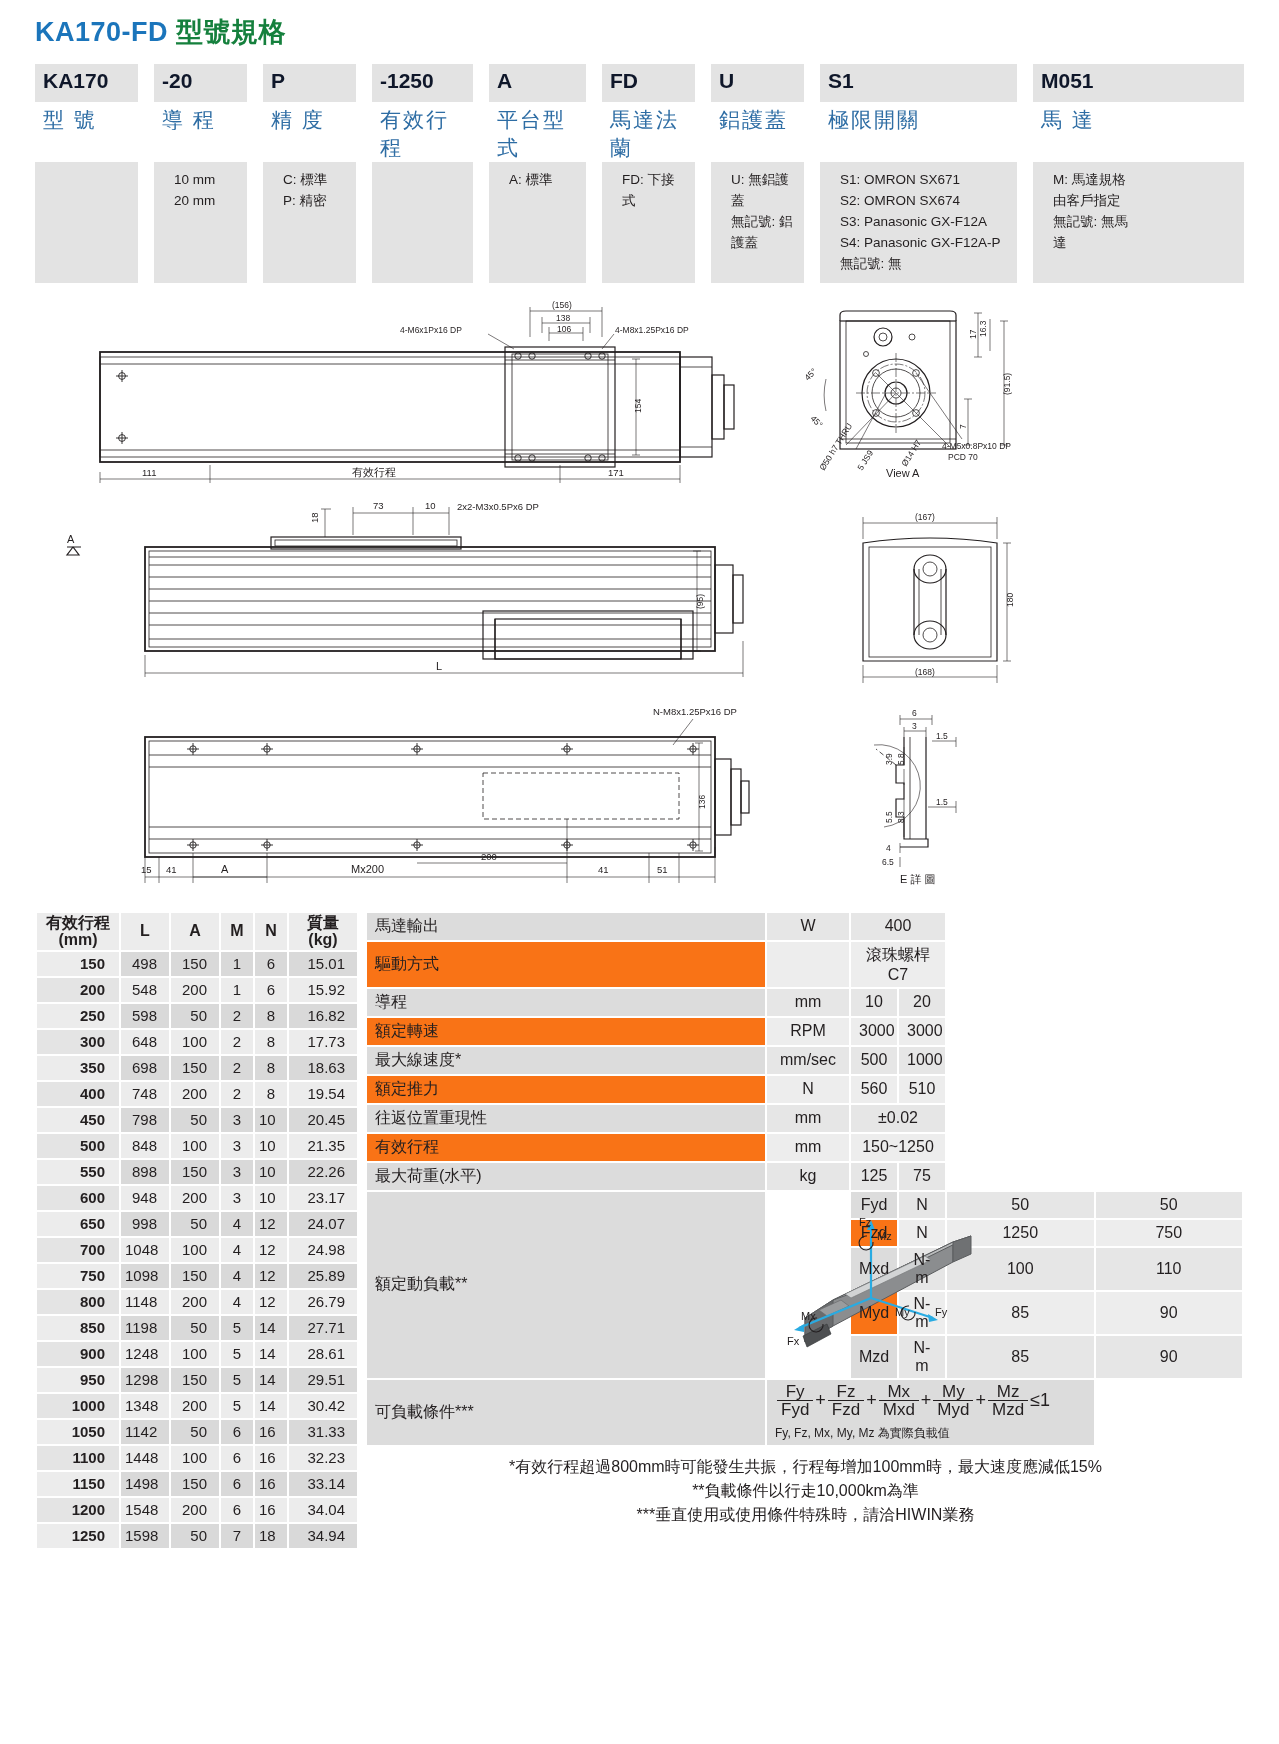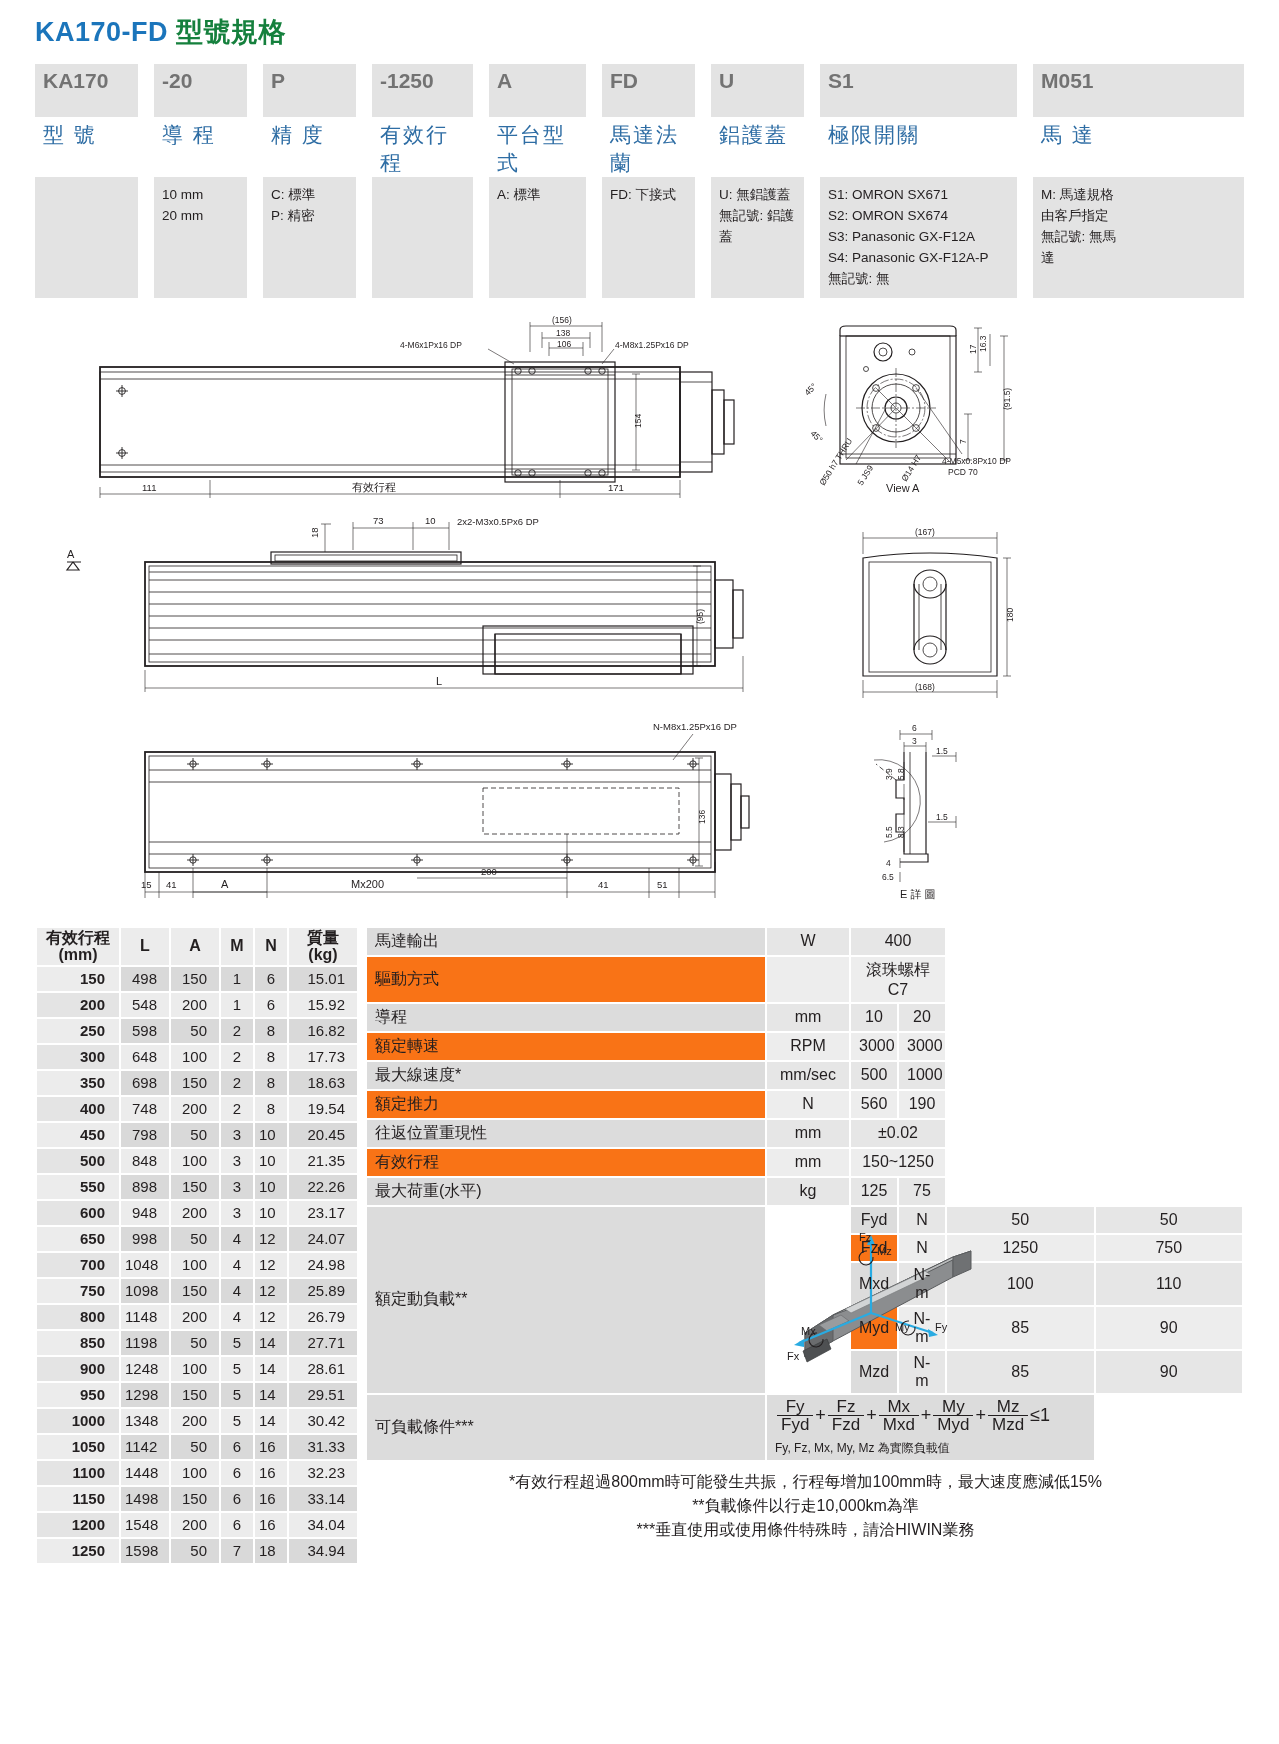--- a/index.html
+++ b/index.html
@@ -14,23 +14,23 @@
   }
   .page { position:relative; width:1279px; height:1744px; padding:0 35px; }
 
   
   .title { font-size:27px; font-weight:bold; color:#1b75bb; padding-top:14px; letter-spacing:.5px; }
   .title .sub { color:#15803d; }
 
   
   .codetable { width:1209px; margin-top:14px; border-collapse:collapse; table-layout:fixed; }
   .codetable td { vertical-align:top; padding:0; }
-  .code-row td { background:#e3e3e3; height:53px; font-size:21px; font-weight:bold; color:#737373; padding:5px 8px 0 8px; }
+  .code-row td { background:#e3e3e3; height:38px; font-size:21px; font-weight:bold; color:#0f172a; padding:5px 8px 0 8px; }
   .desc-row td { background:#ffffff; height:36px; font-size:21px; color:#2e6da4; padding:4px 8px 0 8px; letter-spacing:2px; }
-  .opt-row td { background:#e3e3e3; height:118px; font-size:13.5px; color:#231f20; padding:8px 8px 8px 8px; line-height:1.55; }
+  .opt-row td { background:#e3e3e3; height:118px; font-size:13.5px; color:#231f20; padding:8px 8px 8px 20px; line-height:1.55; }
   .codetable td.gap { background:#ffffff !important; width:10px; }
   .opt-row td.empty { background:#e3e3e3; }
 
   
   .drawings { position:relative; width:1209px; height:620px; margin-top:6px; }
   .dw { position:absolute; }
   svg { display:block; }
   .ln { stroke:#231f20; fill:none; }
   .thin { stroke-width:.8; }
   .med { stroke-width:1.2; }
@@ -759,21 +759,21 @@
           <tr>
             <td class="lbl">最大線速度*</td>
             <td class="unit">mm/sec</td>
             <td class="val">500</td>
             <td class="val">1000</td>
           </tr>
           <tr class="alt">
             <td class="lbl">額定推力</td>
             <td class="unit">N</td>
             <td class="val">560</td>
-            <td class="val">190</td>
+            <td class="val">510</td>
           </tr>
           <tr>
             <td class="lbl">往返位置重現性</td>
             <td class="unit">mm</td>
             <td class="val" colspan="2">±0.02</td>
           </tr>
           <tr class="alt">
             <td class="lbl">有效行程</td>
             <td class="unit">mm</td>
             <td class="val" colspan="2">150~1250</td>

